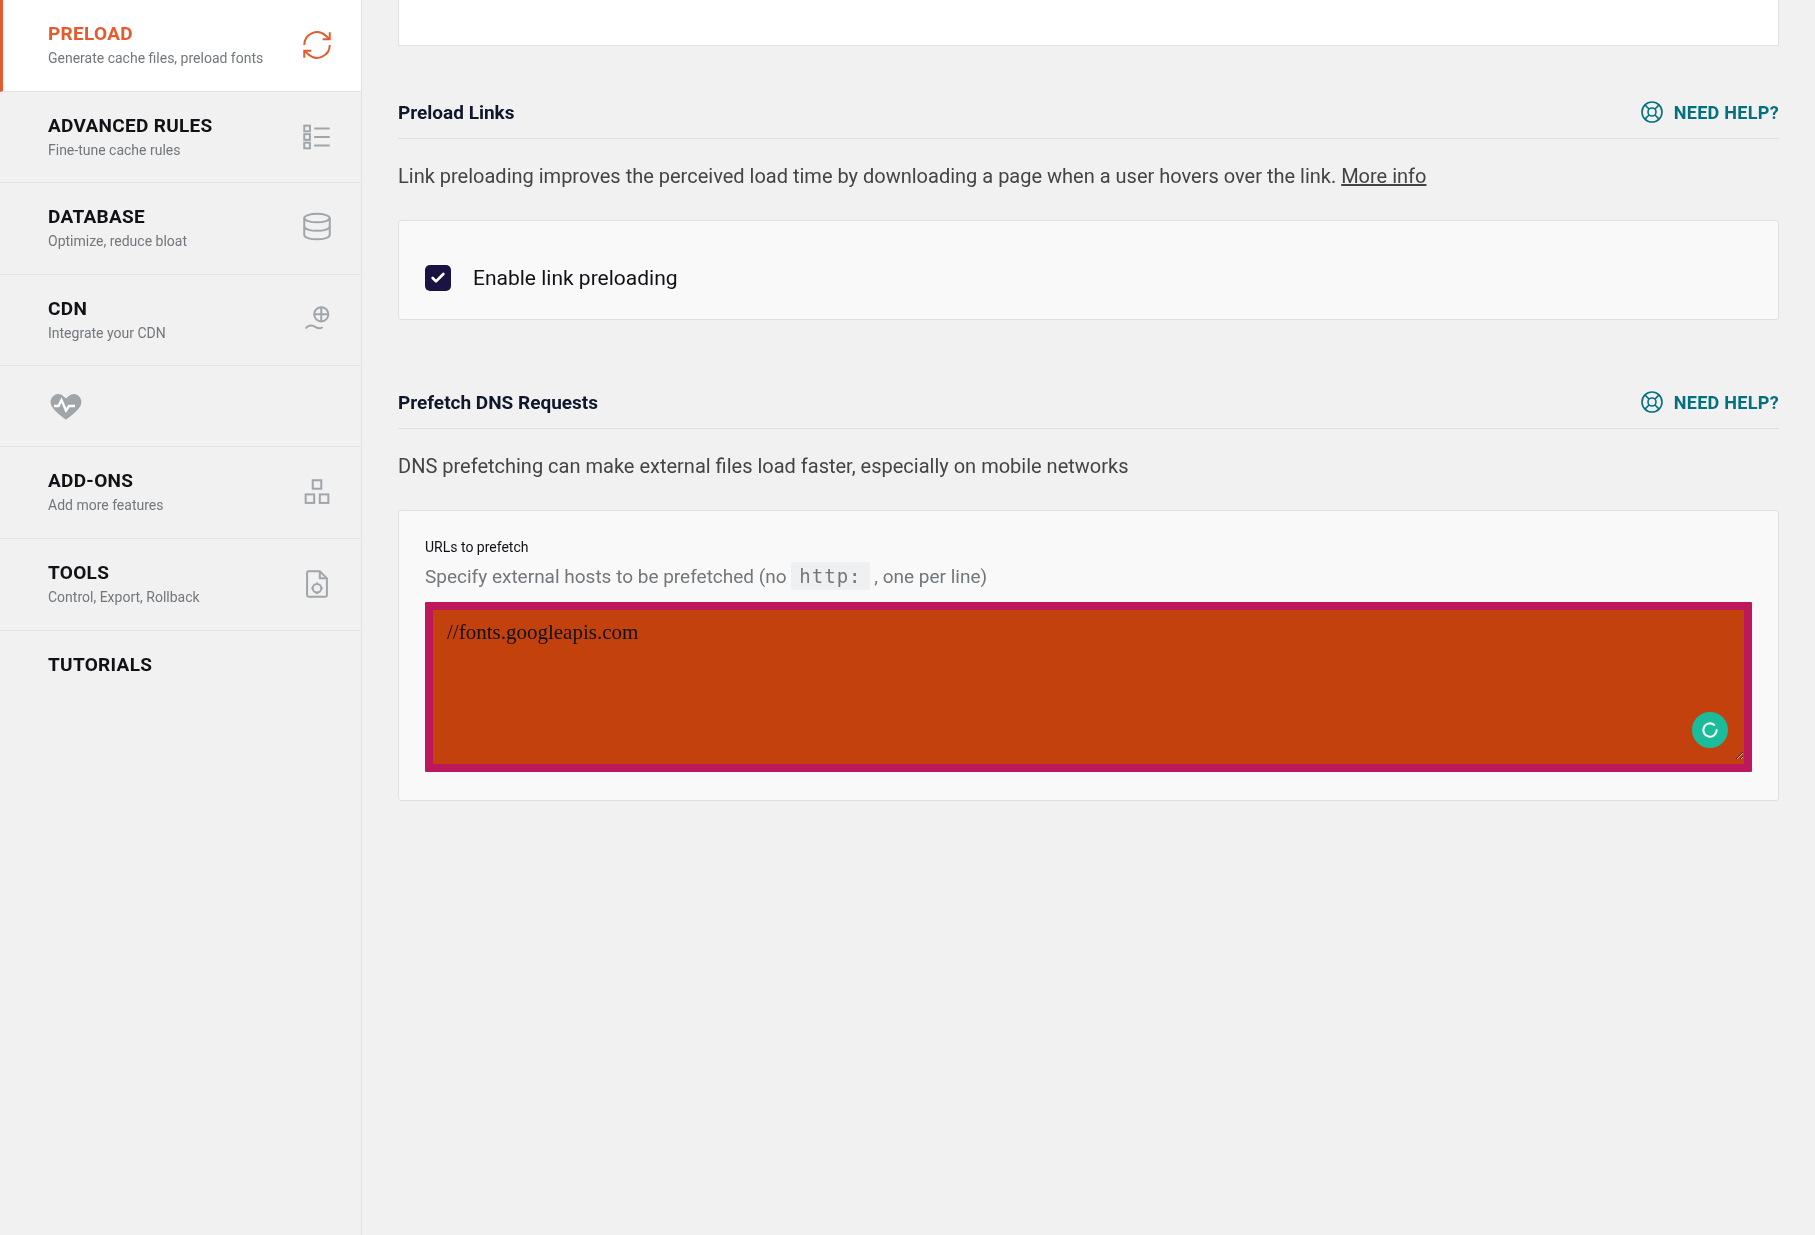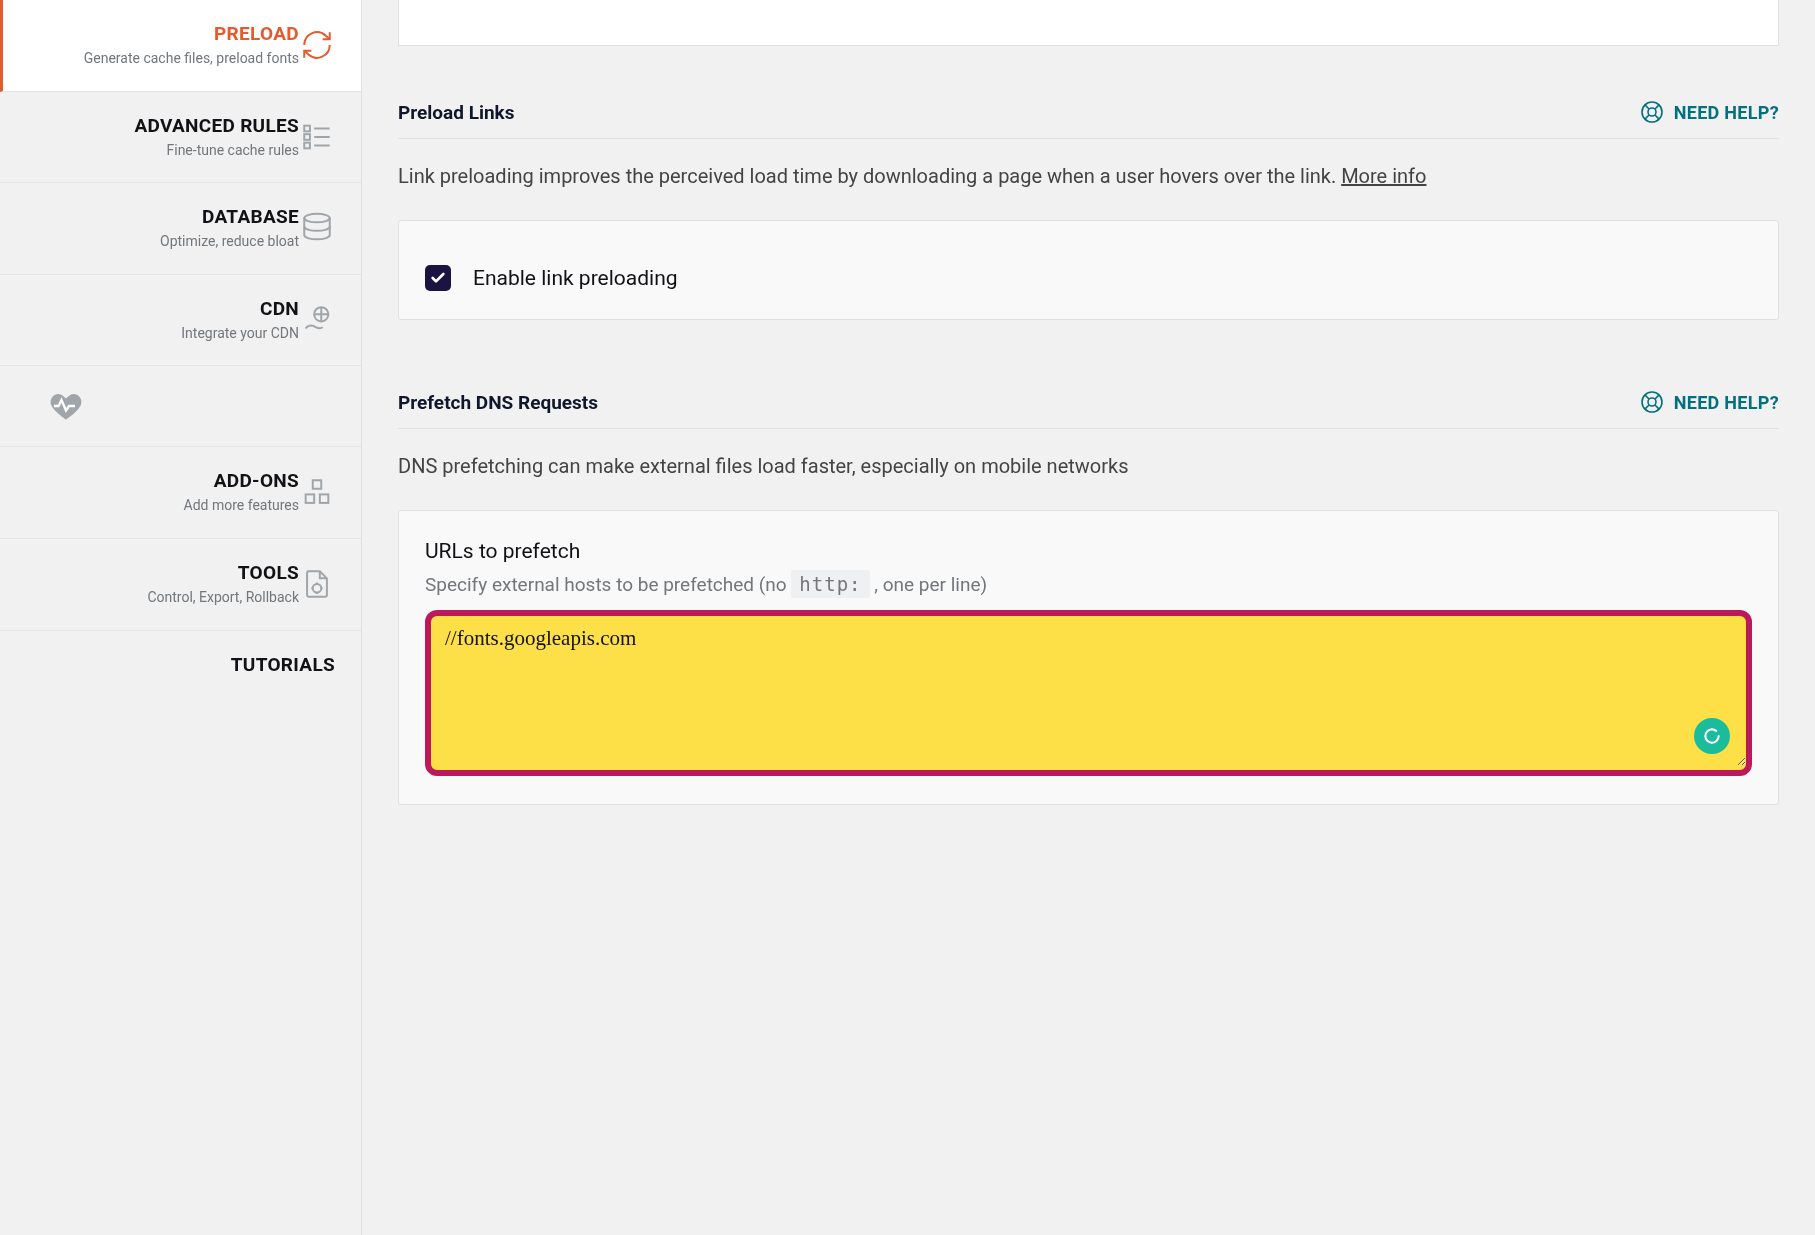--- a/index.html
+++ b/index.html
@@ -13,21 +13,20 @@
       color: #121116;
     }
     .container {
       display: flex;
       min-height: 100vh;
     }
     .sidebar {
       width: 362px;
       background: #f1f1f1;
       border-right: 1px solid #e0e0e0;
-      text-align: right;
     }
     .nav-item {
       padding: 22px 26px 22px 48px;
       border-bottom: 1px solid #e4e4e4;
       cursor: pointer;
       display: flex;
       justify-content: space-between;
       align-items: center;
       background: #f1f1f1;
     }
@@ -140,42 +139,42 @@
       color: #fff;
       font-size: 16px;
       cursor: pointer;
       flex-shrink: 0;
     }
     .checkbox-label {
       font-size: 21px;
       color: #121116;
     }
     .field-label {
-      font-size: 21px;
+      font-size: 14px;
       color: #121116;
       margin-bottom: 10px;
     }
     .field-hint {
       font-size: 19px;
       color: #72777c;
       margin-bottom: 14px;
     }
     .code-inline {
       background: #eef0f1;
       font-family: Menlo, Consolas, monospace;
       padding: 3px 8px;
       font-size: 19px;
       border-radius: 2px;
       letter-spacing: 1px;
     }
     .textarea-wrap {
       position: relative;
-      border: 6px solid #be185d;
-      border-radius: 12px;
-      background: #fde047;
+      border: 8px solid #be185d;
+      border-radius: 1px;
+      background: #c2410c;
     }
     .prefetch-textarea {
       width: 100%;
       height: 150px;
       padding: 10px 14px;
       border: none;
       font-family: "Times New Roman", Times, serif;
       font-size: 21px;
       color: #121116;
       resize: both;

